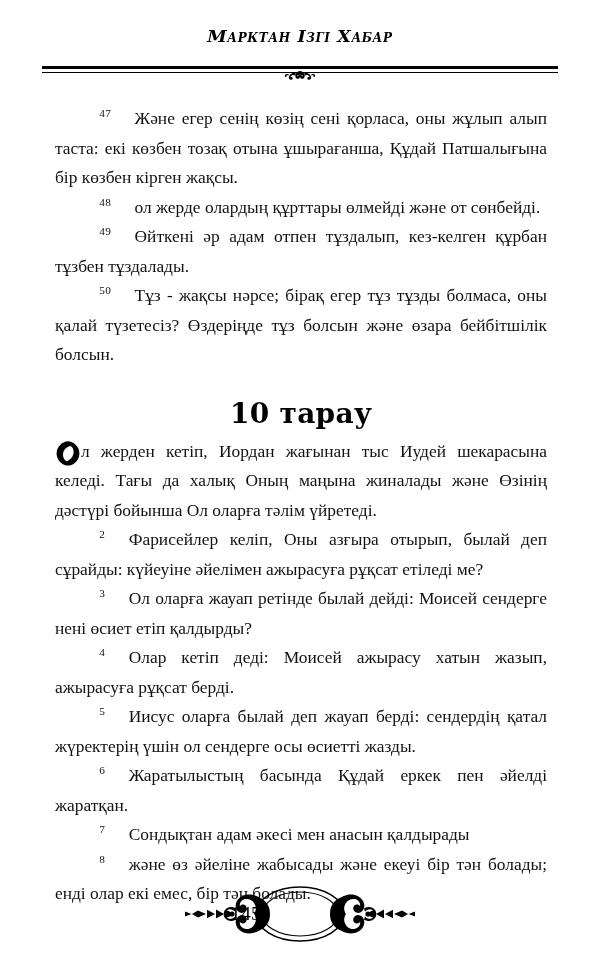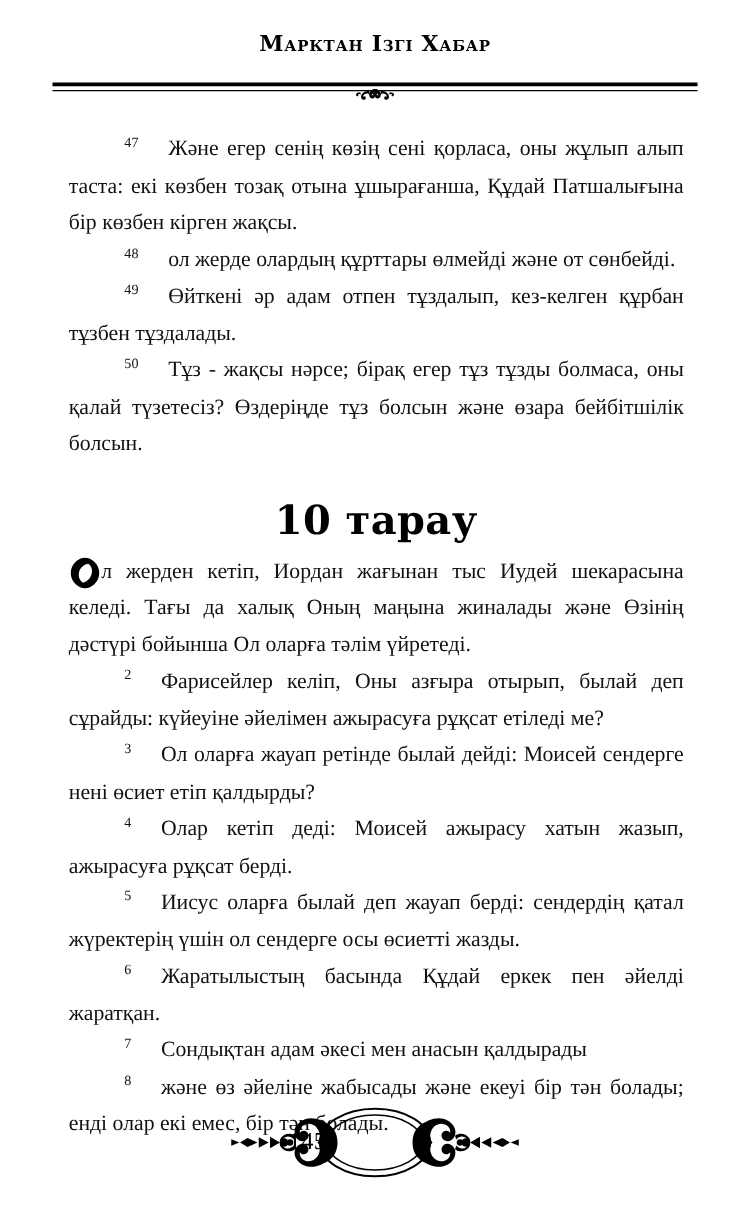--- a/index.html
+++ b/index.html
@@ -31,20 +31,21 @@
     text-align: center;
   }
   .running-head-title {
     display: inline-block;
     font-family: "DejaVu Serif", "Liberation Serif", serif;
     font-size: 17.5px;
     font-weight: 700;
     letter-spacing: 0.6px;
     color: #000;
     font-variant: small-caps;
+    font-style: italic;
   }
 
   
   .head-rule {
     position: absolute;
     top: 66px;
     left: 42px;
     width: 516px;
     height: 20px;
   }
@@ -100,21 +101,21 @@
     color: #111;
   }
   .vgap { display: inline-block; width: 1.35em; }
 
   
   .chapter-head {
     margin: 0;
     padding: 0;
     text-align: center;
     font-family: "DejaVu Serif", "Liberation Serif", serif;
-    font-size: 32px;
+    font-size: 28px;
     font-weight: 700;
     letter-spacing: 0.3px;
     color: #000;
   }
   .chapter-spacer-before { height: 27px; }
   .chapter-spacer-after  { height: 7px; }
 
   
   p.verse.opening {
     text-indent: 0;

